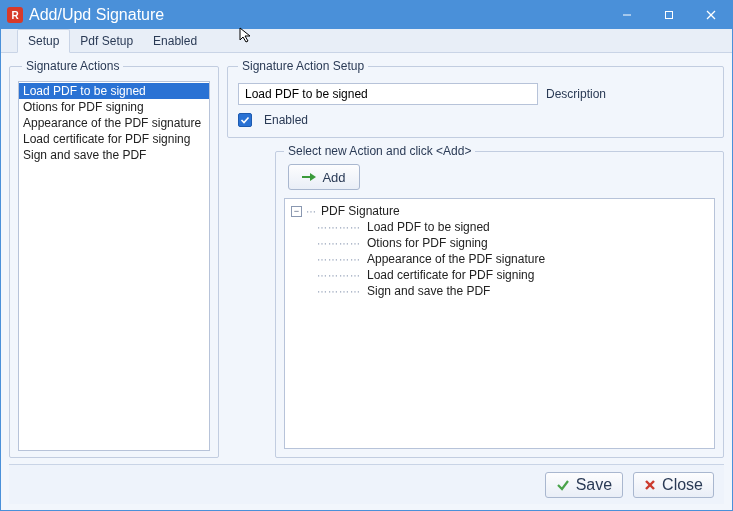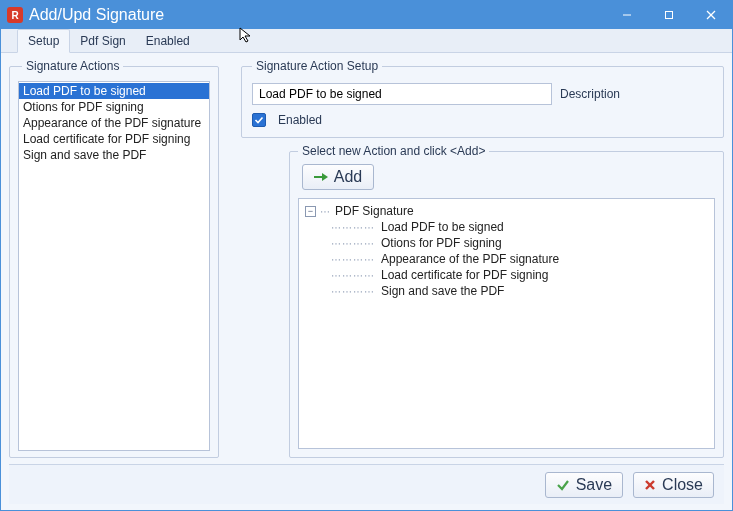--- a/index.html
+++ b/index.html
@@ -9,36 +9,36 @@
   .titlebar { height:28px; background:#4a90d9; color:#fff; display:flex; align-items:center; padding:0 0 0 6px; }
   .titlebar .app-icon { width:16px; height:16px; background:#d73a2a; border-radius:3px; display:flex; align-items:center; justify-content:center; color:#fff; font-weight:bold; font-size:10px; margin-right:6px;}
   .titlebar .title { flex:0 0 auto; font-size:16px; }
   .titlebar .spacer { flex:1; }
   .win-btn { width:42px; height:28px; display:flex; align-items:center; justify-content:center; color:#fff; }
   .win-btn svg { width:10px; height:10px; }
   .tabstrip { height:24px; background:#e8eef7; display:flex; align-items:flex-end; padding:0 16px; border-bottom:1px solid #c9d4e6; }
   .tab { padding:4px 10px 4px 10px; font-size:12px; color:#2a3a55; cursor:default; }
   .tab.active { background:#f2f6fc; border:1px solid #c9d4e6; border-bottom:1px solid #f2f6fc; border-radius:2px 2px 0 0; margin-bottom:-1px;}
   .client { flex:1; background:#f2f6fc; padding:6px 8px 6px 8px; display:flex; flex-direction:column; gap:6px; }
-  .upper { flex:1; display:flex; gap:22px; min-height:0; }
+  .upper { flex:1; display:flex; gap:8px; min-height:0; }
   .panel-left { width:210px; display:flex; flex-direction:column; }
   .panel-right { flex:1; display:flex; flex-direction:column; gap:6px; min-height:0;}
   fieldset { border:1px solid #c2cde0; border-radius:2px; margin:0; padding:8px 8px 8px 8px; }
   fieldset > legend { padding:0 4px; color:#2a3a55; font-size:12px; }
   .listbox { flex:1; background:#fff; border:1px solid #b7c3d9; overflow:auto; padding:1px 0;}
   .listbox .item { padding:1px 4px; font-size:12px; white-space:nowrap; }
   .listbox .item.selected { background:#2a72d4; color:#fff; }
   .row { display:flex; align-items:center; gap:8px; }
   .input-text { height:22px; border:1px solid #b7c3d9; background:#fff; padding:2px 6px; font-size:12px; width:300px; }
   .lbl { color:#2a3a55; }
   .chk { width:14px; height:14px; background:#2a72d4; border:1px solid #1e5bb0; display:inline-flex; align-items:center; justify-content:center; border-radius:2px; margin-right:4px;}
   .chk svg { width:10px; height:10px; color:#fff; }
   .groupbox { flex:1; min-height:0; display:flex; flex-direction:column; }
   .groupbox fieldset { flex:1; display:flex; flex-direction:column; min-height:0;}
-  .btn-add { width:72px; height:26px; border:1px solid #a9b7cf; background:linear-gradient(#fdfdfe,#e9eef7); border-radius:3px; display:flex; align-items:center; justify-content:center; gap:6px; font-size:16px; color:#2a3a55; margin:2px 0 8px 4px;}
+  .btn-add { width:72px; height:26px; border:1px solid #a9b7cf; background:linear-gradient(#fdfdfe,#e9eef7); border-radius:3px; display:flex; align-items:center; justify-content:center; gap:6px; font-size:13px; color:#2a3a55; margin:2px 0 8px 4px;}
   .btn-add .icon { color:#3a9a3a; display:flex;}
   .tree { flex:1; background:#fff; border:1px solid #b7c3d9; overflow:auto; padding:4px 6px; }
   .tree-node { display:flex; align-items:center; gap:4px; padding:1px 0; font-size:12px; }
   .expander { width:11px; height:11px; border:1px solid #8a98b1; background:#fff; display:flex; align-items:center; justify-content:center; font-size:9px; line-height:1; color:#4a5a78; }
   .dots { color:#8a98b1; letter-spacing:1px; font-size:10px; display:inline-block; }
   .tree-children .tree-node { padding-left:10px; }
   .tree .leaf .dots::before { content:"⋯⋯"; }
   .footer { height:40px; display:flex; align-items:center; justify-content:flex-end; gap:10px; padding:0 10px; border-top:1px solid #c9d4e6; background:#eef3fb;}
   .btn { min-width:78px; height:26px; border:1px solid #a9b7cf; background:linear-gradient(#fdfdfe,#e9eef7); border-radius:3px; display:flex; align-items:center; justify-content:center; gap:6px; font-size:16px; color:#2a3a55; padding:0 10px;}
   .btn .icon { display:flex; }
@@ -73,21 +73,21 @@
     <div class="win-btn close">
       <svg viewBox="0 0 10 10">
           <line x1="1" y1="1" x2="9" y2="9" stroke="currentColor" stroke-width="1.2"></line>
           <line x1="9" y1="1" x2="1" y2="9" stroke="currentColor" stroke-width="1.2"></line>
         </svg>
     </div>
   </div>
 
   <div class="tabstrip" id="tabstrip">
       <div class="tab active">Setup</div>
-      <div class="tab">Pdf Sign</div>
+      <div class="tab">Pdf Setup</div>
       <div class="tab">Enabled</div>
     </div>
 
   <div class="client">
     <div class="upper">
       <div class="panel-left">
         <fieldset class="fs-left">
           <legend>Signature Actions</legend>
           <div class="listbox" id="actions-list">
               <div class="item selected">Load PDF to be signed</div>

